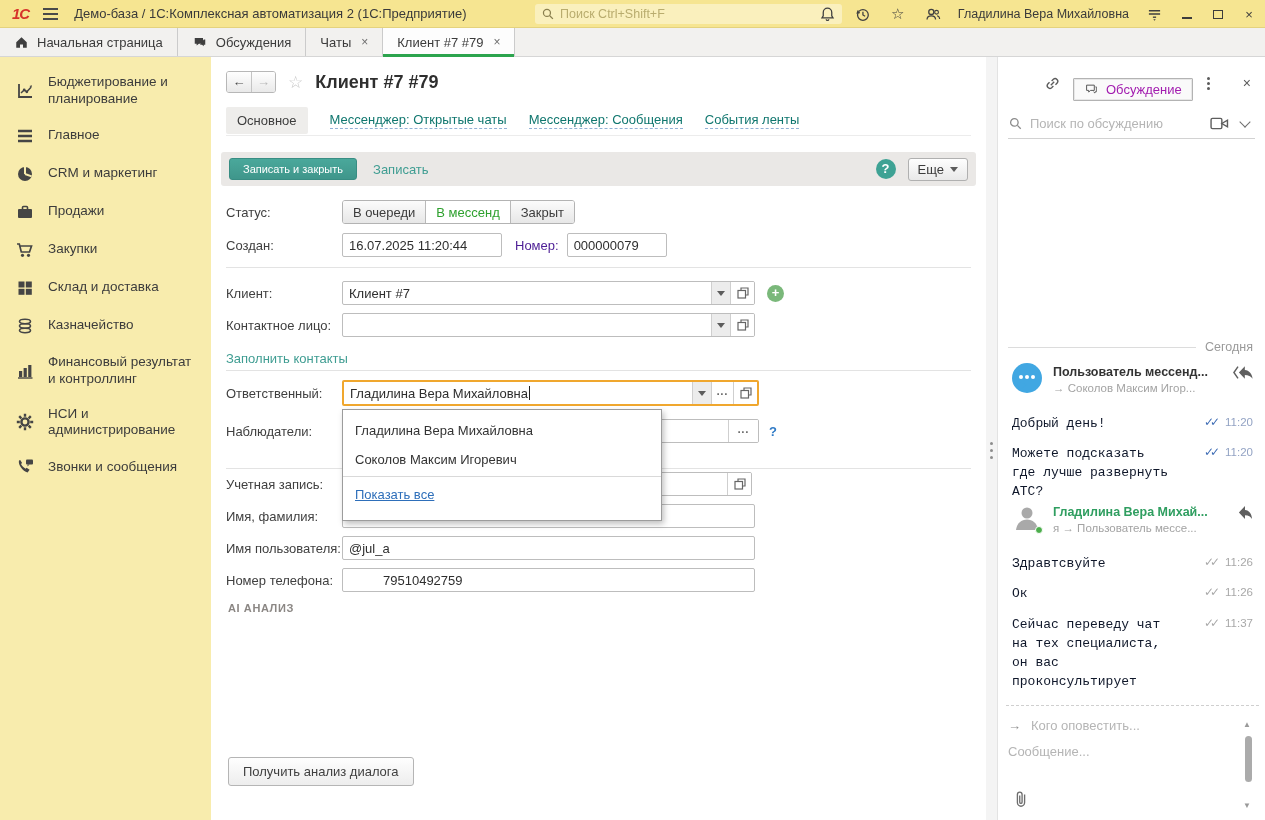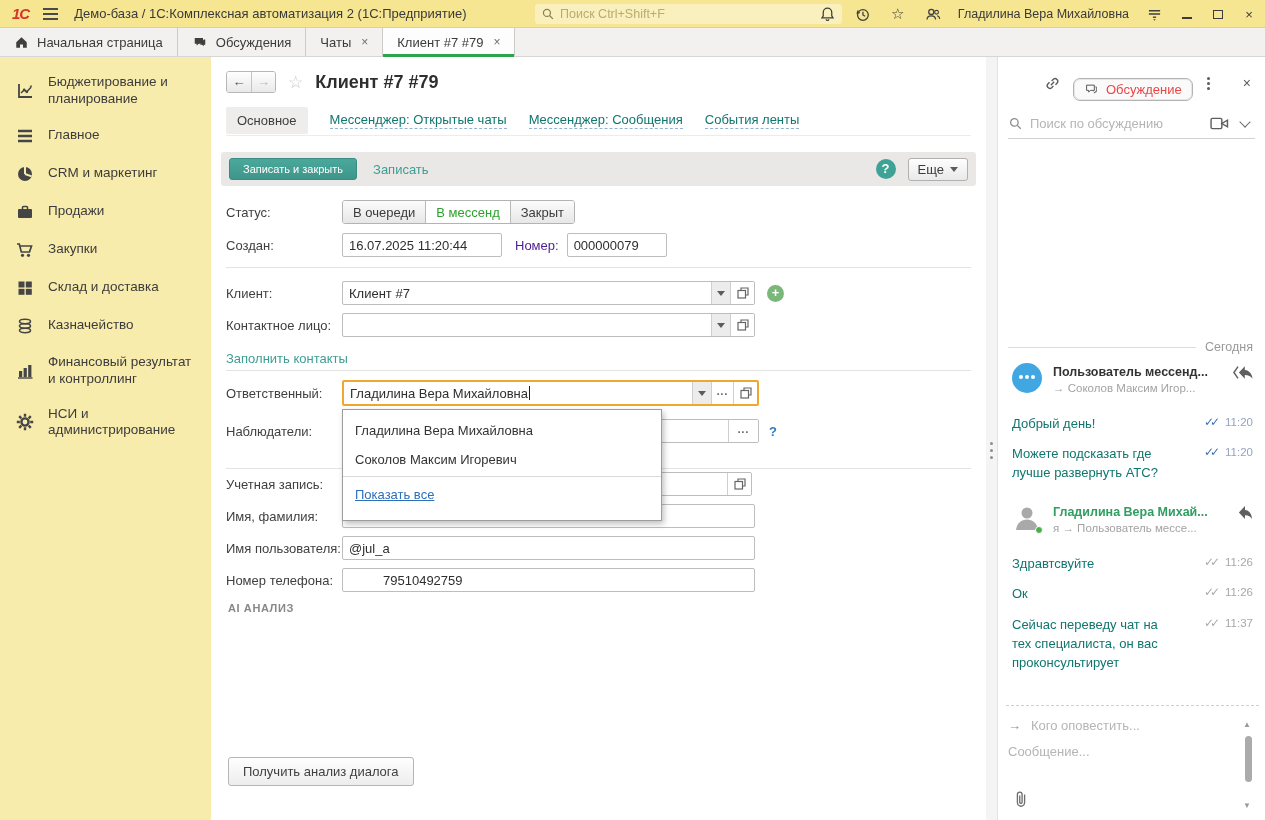--- a/index.html
+++ b/index.html
@@ -80,21 +80,21 @@
 
   
   .splitter { position:absolute; top:57px; left:986px; width:11px; bottom:0; background:#f4f4f4; cursor:col-resize; }
   .grip { position:absolute; top:385px; left:4px; display:flex; flex-direction:column; gap:4px; }
   .grip i { width:3px; height:3px; border-radius:50%; background:#8d8d8d; }
 
   
   .chat { position:absolute; top:57px; left:997px; width:268px; bottom:0; background:#fff; border-left:1px solid #e3e3e3; }
   .chat-head { position:absolute; top:10px; left:0; right:0; height:32px; display:flex; align-items:center; }
   .linkicon { margin-left:46px; cursor:pointer; display:inline-flex; }
-  .discbtn { margin-left:12px; display:flex; align-items:center; gap:7px; border:1px solid #b3b3b3; box-shadow:inset 0 0 0 1px #e7e7e7; border-radius:7px; background:#fafafa; padding:3px 10px; font-size:13px; color:#ef4444; cursor:pointer;margin-top:12px; }
+  .discbtn { margin-left:12px; display:flex; align-items:center; gap:7px; border:1px solid #b3b3b3; box-shadow:inset 0 0 0 1px #e7e7e7; border-radius:1px; background:#fafafa; padding:3px 10px; font-size:13px; color:#a21caf; cursor:pointer;margin-top:12px; }
   .kebab { margin-left:14px; color:#5b5b5b; font-size:14px; letter-spacing:0; cursor:pointer; line-height:10px; display:flex; flex-direction:column; gap:2px; align-items:center;}
   .kebab i { width:3px; height:3px; border-radius:50%; background:#5b5b5b; }
   .chat-close { margin-left:auto; margin-right:14px; color:#5b5b5b; font-size:14px; cursor:pointer; }
   .chat-search { position:absolute; top:52px; left:10px; right:10px; height:30px; display:flex; align-items:center; border-bottom:1px solid #d2d2d2; }
   .chat-search input { flex:1; border:none; outline:none; font-size:13px; color:#555; margin-left:7px; font-family:inherit; }
   .chat-search input::placeholder { color:#b5b5b5; }
   .chev { width:8px; height:8px; border-right:1.6px solid #6e6e6e; border-bottom:1.6px solid #6e6e6e; transform:rotate(45deg); margin:0 6px 4px 12px; cursor:pointer; }
 
   .chat-msgs { position:absolute; top:84px; left:10px; right:6px; bottom:116px; overflow:hidden; }
   .day-divider { position:absolute; top:199px; left:0; right:6px; display:flex; align-items:center; color:#9a9a9a; font-size:12.5px; }
@@ -104,21 +104,21 @@
   .av-blue { background:#41a7e2; border-radius:50%; }
   .av-blue::before { content:""; position:absolute; left:7px; top:12px; width:4px; height:4px; border-radius:50%; background:#fff; box-shadow:6px 0 0 #fff, 12px 0 0 #fff; }
   .av-blue::after { content:""; position:absolute; left:3px; bottom:-2px; width:0; height:0; border:5px solid transparent; border-top:7px solid #41a7e2; transform:rotate(18deg); }
   .statusdot { position:absolute; right:-1px; bottom:-1px; width:8px; height:8px; border-radius:50%; background:#4cae4c; border:1.5px solid #fff; }
   .mgmeta { flex:1; min-width:0; padding-top:2px; }
   .mname { font-weight:bold; font-size:12.5px; color:#333; white-space:nowrap; overflow:hidden; }
   .mname.me { color:#2f9e60; }
   .mdir { font-size:11.5px; color:#a3a3a3; margin-top:3px; white-space:nowrap; overflow:hidden; }
   .replyic { flex:none; margin-top:2px; cursor:pointer; }
   .msg { position:absolute; left:4px; right:6px; display:flex; justify-content:space-between; align-items:flex-start; }
-  .mtext { width:158px; font-size:13px; color:#0f766e; line-height:1.45; }
+  .mtext { width:158px; font-size:13px; color:#0f172a; line-height:1.45;font-family:Liberation Mono, monospace; }
   .mmeta { white-space:nowrap; font-size:11.5px; display:flex; gap:5px; align-items:center; }
   .checks { letter-spacing:-4px; font-size:12px; padding-right:4px; }
   .checks.blue { color:#3f6db5; }
   .checks.gray { color:#a9a9a9; }
   .mtime.blue { color:#93a3c4; }
   .mtime.gray { color:#a8a8a8; }
 
   .chat-foot { position:absolute; left:8px; right:6px; bottom:0; top:648px; border-top:1px dashed #cfcfcf; }
   .notifyrow { position:absolute; top:12px; left:2px; display:flex; align-items:center; gap:10px; color:#b5b5b5; font-size:13px; }
   .notifyarrow { color:#8f8f8f; font-size:13px; }
@@ -281,20 +281,28 @@
       <span>Финансовый результат и контроллинг</span>
     </div>
     <div class="sitem">
       <svg width="20" height="20" viewBox="0 0 20 20">
           <circle cx="10" cy="10" r="3.6" fill="none" stroke="#454545" stroke-width="2.4"></circle>
           <g stroke="#454545" stroke-width="2.4">
             <path d="M10 1.8v3M10 15.2v3M1.8 10h3M15.2 10h3M4.2 4.2l2.1 2.1M13.7 13.7l2.1 2.1M15.8 4.2l-2.1 2.1M6.3 13.7l-2.1 2.1"></path>
           </g>
         </svg>
       <span>НСИ и администрирование</span>
+    </div>
+    <div class="sitem">
+      <svg width="20" height="20" viewBox="0 0 20 20">
+          <path d="M4 3.5c-1.2 4 3.8 10.8 8.6 12l2-2.8-3-2-1 1.1c-1.8-1-3.6-2.8-4.6-4.7l1.1-1-1.9-3z" fill="#454545"></path>
+          <rect x="11" y="2.5" width="7" height="5" rx="1" fill="#454545"></rect>
+          <path d="M12.5 7.5v2l2-2z" fill="#454545"></path>
+        </svg>
+      <span>Звонки и сообщения</span>
     </div>
   </aside>
 
   <main class="formpanel">
 
     <div class="fheader">
       <div class="navgrp">
         <span class="navbtn">←</span>
         <span class="navbtn dis">→</span>
       </div>

